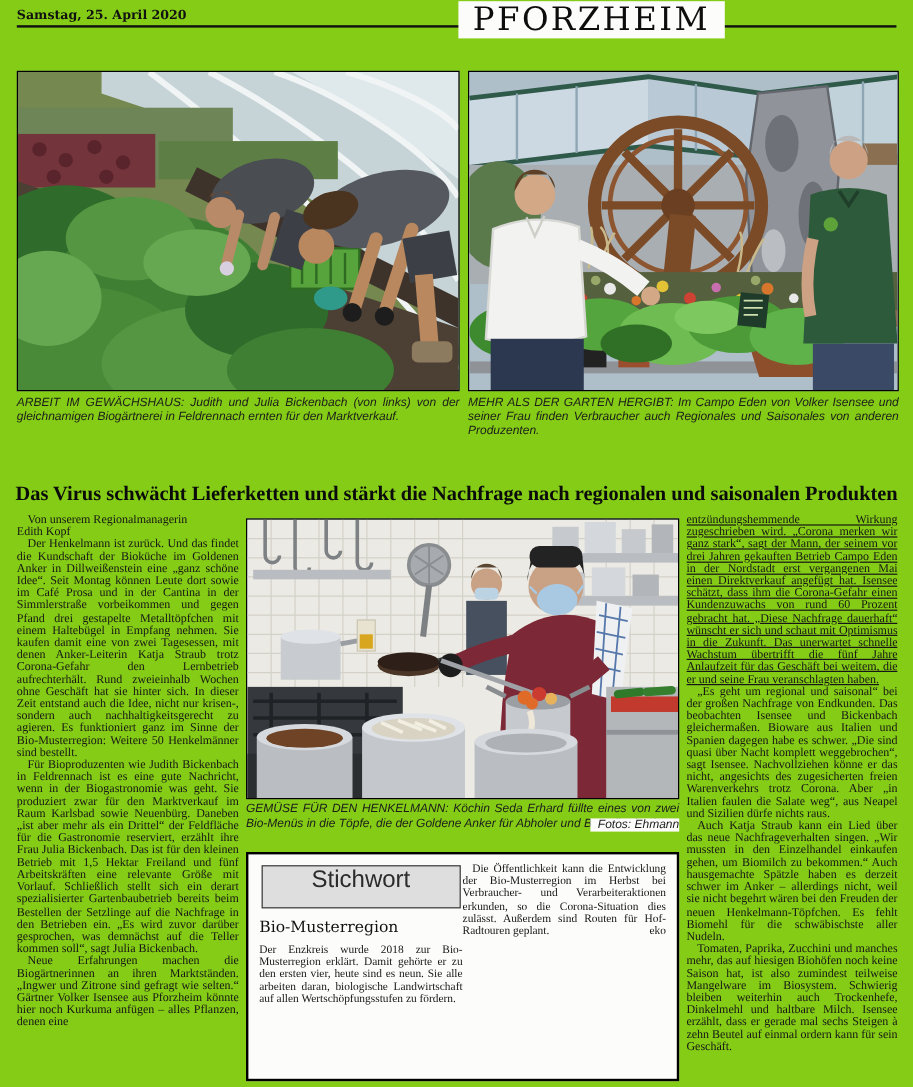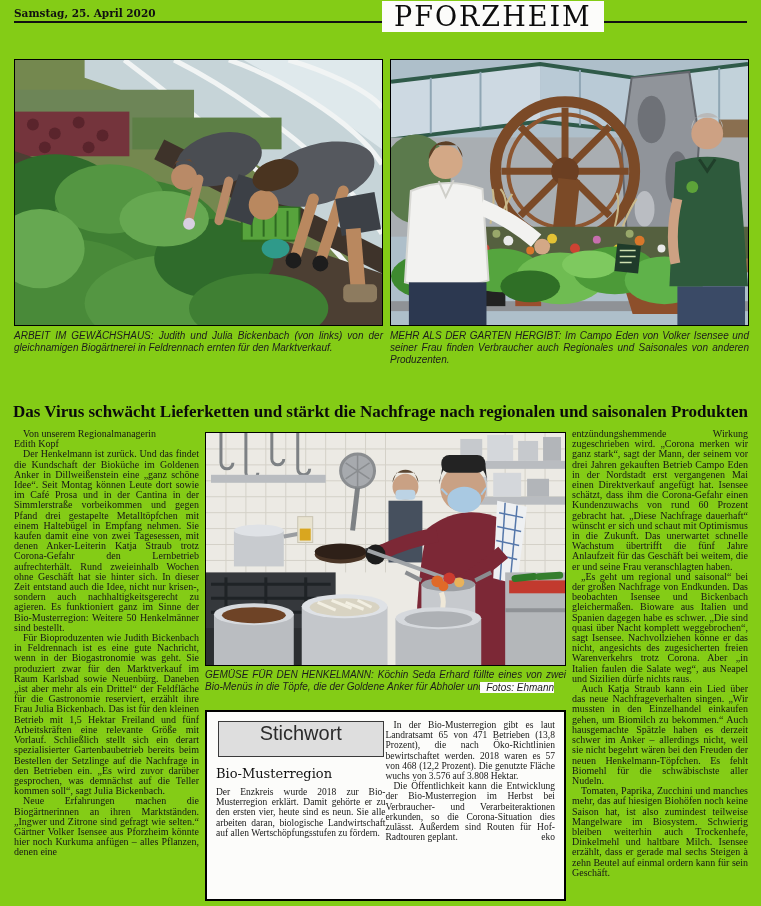--- a/index.html
+++ b/index.html
@@ -15,33 +15,33 @@
   .photo svg{display:block;width:100%;height:100%;}
   #photo-greenhouse{left:14px;top:59px;width:369px;height:267px;}
   #photo-garden{left:390px;top:59px;width:359px;height:267px;}
   #photo-kitchen{left:205px;top:432px;width:361px;height:234px;}
   
   .caption{position:absolute;font:italic 10px/12px "Liberation Sans",sans-serif;color:#1c1c1c;
            text-align:justify;margin:0;}
   #cap-greenhouse{left:14px;top:330px;width:369px;}
   #cap-garden{left:390px;top:330px;width:359px;}
   #cap-kitchen{left:205px;top:669px;width:361px;}
-  .credit{position:absolute;right:12px;bottom:0;font:italic 10px "Liberation Sans",sans-serif;background:#fcfcfa;padding-left:6px;margin-top:44px;}
+  .credit{position:absolute;right:0;bottom:0;font:italic 10px "Liberation Sans",sans-serif;background:#fcfcfa;padding-left:6px;margin-top:44px;}
   
   .headline{position:absolute;left:7px;top:361px;width:747px;text-align:center;
             font:700 36px/38px "Liberation Serif",serif;color:#0b0b0b;margin:0;}
   .subheadline{position:absolute;left:7px;top:402px;width:747px;text-align:center;
             font:700 17px/20px "Liberation Serif",serif;color:#0b0b0b;margin:0;}
   
   .col{position:absolute;top:429px;height:472px;overflow:hidden;}
   #col1{left:14px;width:185px;}
   #col2{left:572px;width:176px;}
   .byline{font:italic 10.5px/13px "Liberation Sans",sans-serif;margin:0 0 10px 0;color:#1a1a1a;}
   .body p{font:10px/10.2px "Liberation Serif",serif;text-align:justify;margin:0;text-indent:9px;color:#161616;}
-  .body p.noindent{text-indent:0;}
+  .body p.noindent{text-indent:0;text-decoration:underline;}
   
   .infobox{position:absolute;left:205px;top:710px;width:361px;height:191px;border:2px solid #000;
            box-sizing:border-box;background:#fcfcfa;display:flex;gap:0;padding:8px 9px;}
   .ib-col{flex:1;min-width:0;}
   .kicker{background:#dedede;border:1px solid #3a3a3a;height:34px;line-height:34px;text-align:center;
           font:400 20px "Liberation Sans",sans-serif;color:#2b2b2b;margin:1px 2px 9px 2px;}
   .ib-title{font:400 13px "DejaVu Serif",serif;text-align:left;margin:0 0 6px 0;color:#111;}
   .ib-col p{font:9.5px/10.2px "Liberation Serif",serif;text-align:justify;margin:0;text-indent:8px;color:#161616;}
   .ib-col p.noindent{text-indent:0;}
   .sign{float:right;font:9.5px "Liberation Serif",serif;}
@@ -388,21 +388,20 @@
 
   <p class="caption" id="cap-kitchen"><span>GEMÜSE FÜR DEN HENKELMANN:</span><span> Köchin Seda Erhard füllte eines von zwei Bio-Menüs in die Töpfe, die der Goldene Anker für Abholer und Besteller kocht.</span><span class="credit">Fotos: Ehmann</span></p>
 
   <div class="infobox">
     <div class="ib-col">
       <div class="kicker">Stichwort</div>
       <h3 class="ib-title">Bio-Musterregion</h3>
       <p class="noindent">Der Enzkreis wurde 2018 zur Bio-Musterregion erklärt. Damit gehörte er zu den ersten vier, heute sind es neun. Sie alle arbeiten daran, biologische Landwirtschaft auf allen Wertschöpfungsstufen zu fördern.</p>
     </div>
     <div class="ib-col">
-      <p>In der Bio-Musterregion gibt es laut Landratsamt 65 von 471 Betrieben (13,8 Prozent), die nach Öko-Richtlinien bewirtschaftet werden. 2018 waren es 57 von 468 (12,2 Prozent). Die genutzte Fläche wuchs von 3.576 auf 3.808 Hektar.</p>
       <p><span>Die Öffentlichkeit kann die Entwicklung der Bio-Musterregion im Herbst bei Verbraucher- und Verarbeiteraktionen erkunden, so die Corona-Situation dies zulässt. Außerdem sind Routen für Hof-Radtouren geplant.</span><span class="sign">eko</span></p>
     </div>
   </div>
 
   <div class="col body" id="col2">
     <p class="noindent">entzündungshemmende Wirkung zugeschrieben wird. „Corona merken wir ganz stark“, sagt der Mann, der seinem vor drei Jahren gekauften Betrieb Campo Eden in der Nordstadt erst vergangenen Mai einen Direktverkauf angefügt hat. Isensee schätzt, dass ihm die Corona-Gefahr einen Kundenzuwachs von rund 60 Prozent gebracht hat. „Diese Nachfrage dauerhaft“ wünscht er sich und schaut mit Optimismus in die Zukunft. Das unerwartet schnelle Wachstum übertrifft die fünf Jahre Anlaufzeit für das Geschäft bei weitem, die er und seine Frau veranschlagten haben.</p>
     <p>„Es geht um regional und saisonal“ bei der großen Nachfrage von Endkunden. Das beobachten Isensee und Bickenbach gleichermaßen. Bioware aus Italien und Spanien dagegen habe es schwer. „Die sind quasi über Nacht komplett weggebrochen“, sagt Isensee. Nachvollziehen könne er das nicht, angesichts des zugesicherten freien Warenverkehrs trotz Corona. Aber „in Italien faulen die Salate weg“, aus Neapel und Sizilien dürfe nichts raus.</p>
     <p>Auch Katja Straub kann ein Lied über das neue Nachfrageverhalten singen. „Wir mussten in den Einzelhandel einkaufen gehen, um Biomilch zu bekommen.“ Auch hausgemachte Spätzle haben es derzeit schwer im Anker – allerdings nicht, weil sie nicht begehrt wären bei den Freuden der neuen Henkelmann-Töpfchen. Es fehlt Biomehl für die schwäbischste aller Nudeln.</p>
     <p>Tomaten, Paprika, Zucchini und manches mehr, das auf hiesigen Biohöfen noch keine Saison hat, ist also zumindest teilweise Mangelware im Biosystem. Schwierig bleiben weiterhin auch Trockenhefe, Dinkelmehl und haltbare Milch. Isensee erzählt, dass er gerade mal sechs Steigen à zehn Beutel auf einmal ordern kann für sein Geschäft.</p>
   </div>

